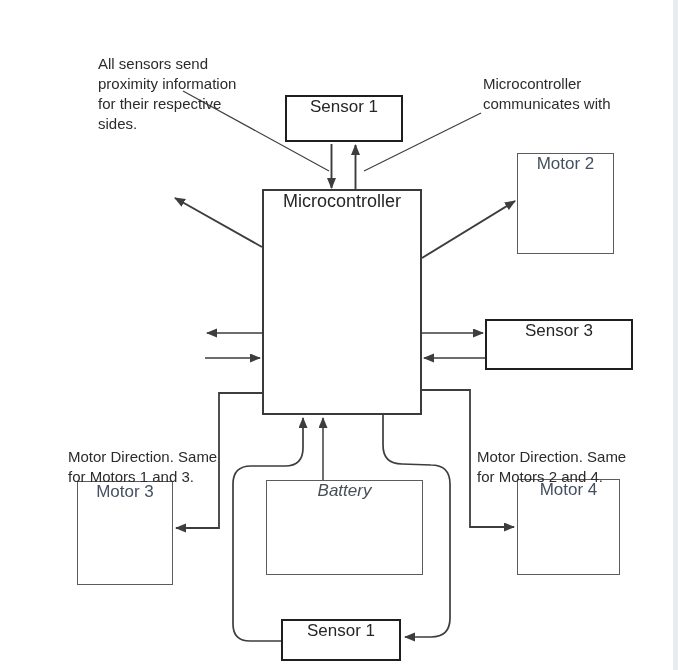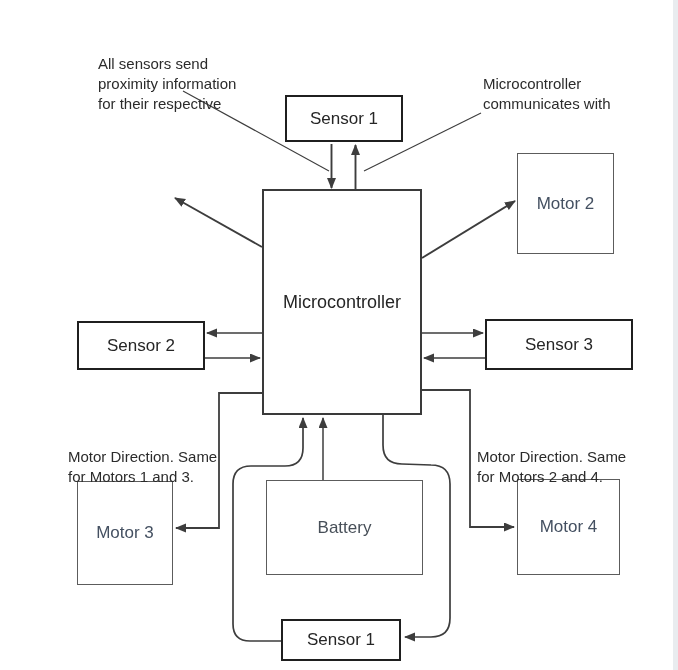--- a/index.html
+++ b/index.html
@@ -16,29 +16,28 @@
     width:678px;height:670px;
     background:#ffffff;
     overflow:hidden;
     font-family:"Liberation Sans", sans-serif;
     color:var(--text);
   }
   .box{
     position:absolute;
     background:#ffffff;
     display:flex;
-    align-items:center;
     justify-content:center;
     box-sizing:border-box;
     font-size:17px;
   }
   .sensor{border:2.5px solid var(--sensor-border);}
   .motor{border:1.5px solid var(--motor-border);color:var(--motor-text);}
   .micro{border:2px solid var(--micro-border);font-size:18px;}
-  .battery{border:1.6px solid var(--motor-border);color:#474f58;}
+  .battery{border:1.6px solid var(--motor-border);color:#474f58;font-style:italic;}
   .note{
     position:absolute;
     font-size:15px;
     line-height:20px;
     color:#2b2b2b;
     white-space:nowrap;
     margin-top:24px;
   }
   .note span{display:block;}
   svg#wires{
@@ -96,23 +95,20 @@
 
 
   <div class="box motor" style="left:517px;top:153px;width:97px;height:101px">
     <span>Motor 2</span>
   </div>
 
   <div class="box micro" style="left:262px;top:189px;width:160px;height:226px">
     <span>Microcontroller</span>
   </div>
 
-  <div class="box sensor" style="left:77px;top:321px;width:128px;height:49px">
-    <span>Sensor 2</span>
-  </div>
 
   <div class="box sensor" style="left:485px;top:319px;width:148px;height:51px">
     <span>Sensor 3</span>
   </div>
 
   <div class="box motor" style="left:77px;top:481px;width:96px;height:104px">
     <span>Motor 3</span>
   </div>
 
   <div class="box motor" style="left:517px;top:479px;width:103px;height:96px">
@@ -124,20 +120,21 @@
   </div>
 
   <div class="box sensor" style="left:281px;top:619px;width:120px;height:42px">
     <span>Sensor 1</span>
   </div>
 
   <div class="note" style="left:98px;top:30px">
     <span>All sensors send</span>
     <span>proximity information</span>
     <span>for their respective</span>
+    <span>sides.</span>
   </div>
 
   <div class="note" style="left:483px;top:50px">
     <span>Microcontroller</span>
     <span>communicates with</span>
   </div>
 
   <div class="note" style="left:68px;top:423px">
     <span>Motor Direction. Same</span>
     <span>for Motors 1 and 3.</span>

